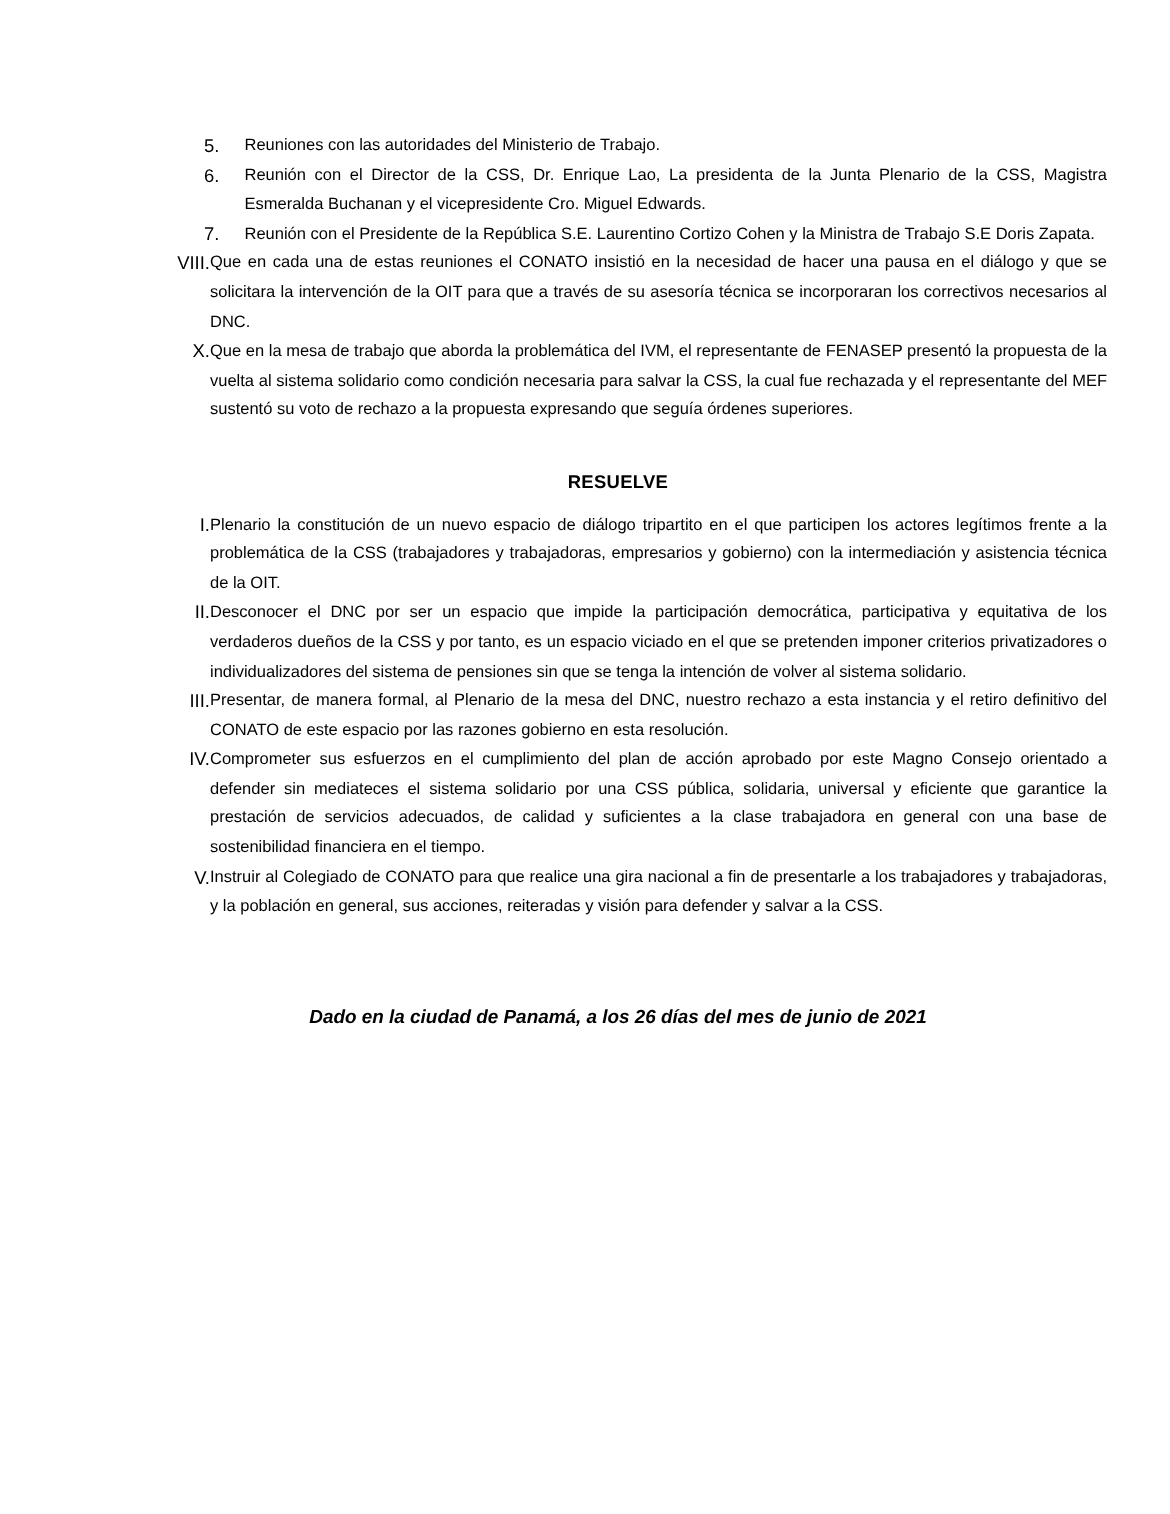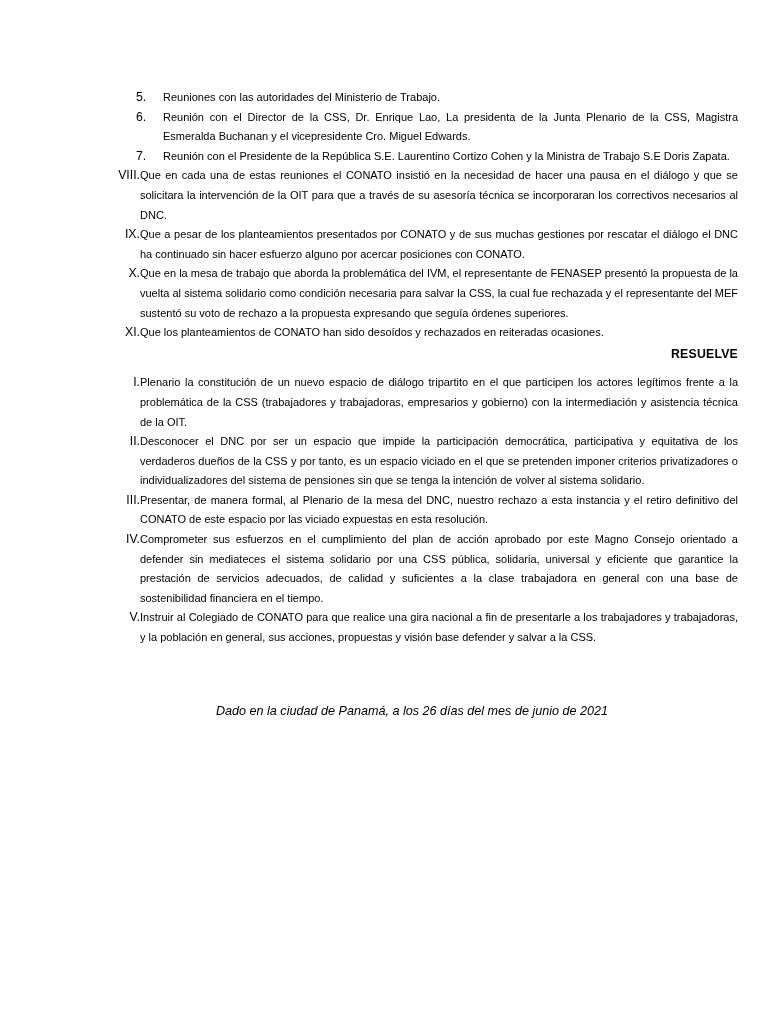--- a/index.html
+++ b/index.html
@@ -48,33 +48,33 @@
   
   .lvl-roman .marker { width: 54px; text-align: right; }
 
   
   .lvl-arabic {
     margin-left: 50px;
   }
   .lvl-arabic .marker { width: 27px; }
 
   .heading {
-    text-align: right;
+    text-align: center;
     font-weight: bold;
     font-size: 12.3px;
     line-height: 19.6px;
-    margin-top: 2px;
+    margin-top: 28px;
     margin-bottom: 9px;
     letter-spacing: 0.2px;
   }
 
   .closing {
     margin-top: 54px;
     text-align: center;
-    font-weight: normal;
+    font-weight: bold;
     font-style: italic;
     font-size: 12.6px;
     line-height: 19.6px;
   }
 </style>
 </head>
 <body>
 
 <div class="page">
   <div class="content">
@@ -90,51 +90,43 @@
     <div class="item lvl-arabic">
       <span class="marker">7.</span>
       <span class="body">Reunión con el Presidente de la República S.E. Laurentino Cortizo Cohen y la Ministra de Trabajo S.E Doris Zapata.</span>
     </div>
 
     <div class="item lvl-roman">
       <span class="marker">VIII.</span>
       <span class="body">Que en cada una de estas reuniones el CONATO insistió en la necesidad de hacer una pausa en el diálogo y que se solicitara la intervención de la OIT para que a través de su asesoría técnica se incorporaran los correctivos necesarios al DNC.</span>
     </div>
     <div class="item lvl-roman">
-      <span class="marker">IX.</span>
-      <span class="body">Que a pesar de los planteamientos presentados por CONATO y de sus muchas gestiones por rescatar el diálogo el DNC ha continuado sin hacer esfuerzo alguno por acercar posiciones con CONATO.</span>
-    </div>
-    <div class="item lvl-roman">
       <span class="marker">X.</span>
       <span class="body">Que en la mesa de trabajo que aborda la problemática del IVM, el representante de FENASEP presentó la propuesta de la vuelta al sistema solidario como condición necesaria para salvar la CSS, la cual fue rechazada y el representante del MEF sustentó su voto de rechazo a la propuesta expresando que seguía órdenes superiores.</span>
-    </div>
-    <div class="item lvl-roman">
-      <span class="marker">XI.</span>
-      <span class="body">Que los planteamientos de CONATO han sido desoídos y rechazados en reiteradas ocasiones.</span>
     </div>
 
     <div class="heading">RESUELVE</div>
 
     <div class="item lvl-roman">
       <span class="marker">I.</span>
       <span class="body">Plenario la constitución de un nuevo espacio de diálogo tripartito en el que participen los actores legítimos frente a la problemática de la CSS (trabajadores y trabajadoras, empresarios y gobierno) con la intermediación y asistencia técnica de la OIT.</span>
     </div>
     <div class="item lvl-roman">
       <span class="marker">II.</span>
       <span class="body">Desconocer el DNC por ser un espacio que impide la participación democrática, participativa y equitativa de los verdaderos dueños de la CSS y por tanto, es un espacio viciado en el que se pretenden imponer criterios privatizadores o individualizadores del sistema de pensiones sin que se tenga la intención de volver al sistema solidario.</span>
     </div>
     <div class="item lvl-roman">
       <span class="marker">III.</span>
-      <span class="body">Presentar, de manera formal, al Plenario de la mesa del DNC, nuestro rechazo a esta instancia y el retiro definitivo del CONATO de este espacio por las viciado expuestas en esta resolución.</span>
+      <span class="body">Presentar, de manera formal, al Plenario de la mesa del DNC, nuestro rechazo a esta instancia y el retiro definitivo del CONATO de este espacio por las razones gobierno en esta resolución.</span>
     </div>
     <div class="item lvl-roman">
       <span class="marker">IV.</span>
       <span class="body">Comprometer sus esfuerzos en el cumplimiento del plan de acción aprobado por este Magno Consejo orientado a defender sin mediateces el sistema solidario por una CSS pública, solidaria, universal y eficiente que garantice la prestación de servicios adecuados, de calidad y suficientes a la clase trabajadora en general con una base de sostenibilidad financiera en el tiempo.</span>
     </div>
     <div class="item lvl-roman">
       <span class="marker">V.</span>
-      <span class="body">Instruir al Colegiado de CONATO para que realice una gira nacional a fin de presentarle a los trabajadores y trabajadoras, y la población en general, sus acciones, propuestas y visión base defender y salvar a la CSS.</span>
+      <span class="body">Instruir al Colegiado de CONATO para que realice una gira nacional a fin de presentarle a los trabajadores y trabajadoras, y la población en general, sus acciones, reiteradas y visión para defender y salvar a la CSS.</span>
     </div>
 
     <div class="closing">Dado en la ciudad de Panamá, a los 26 días del mes de junio de 2021</div>
 
   </div>
 </div>
 
 </body></html>

